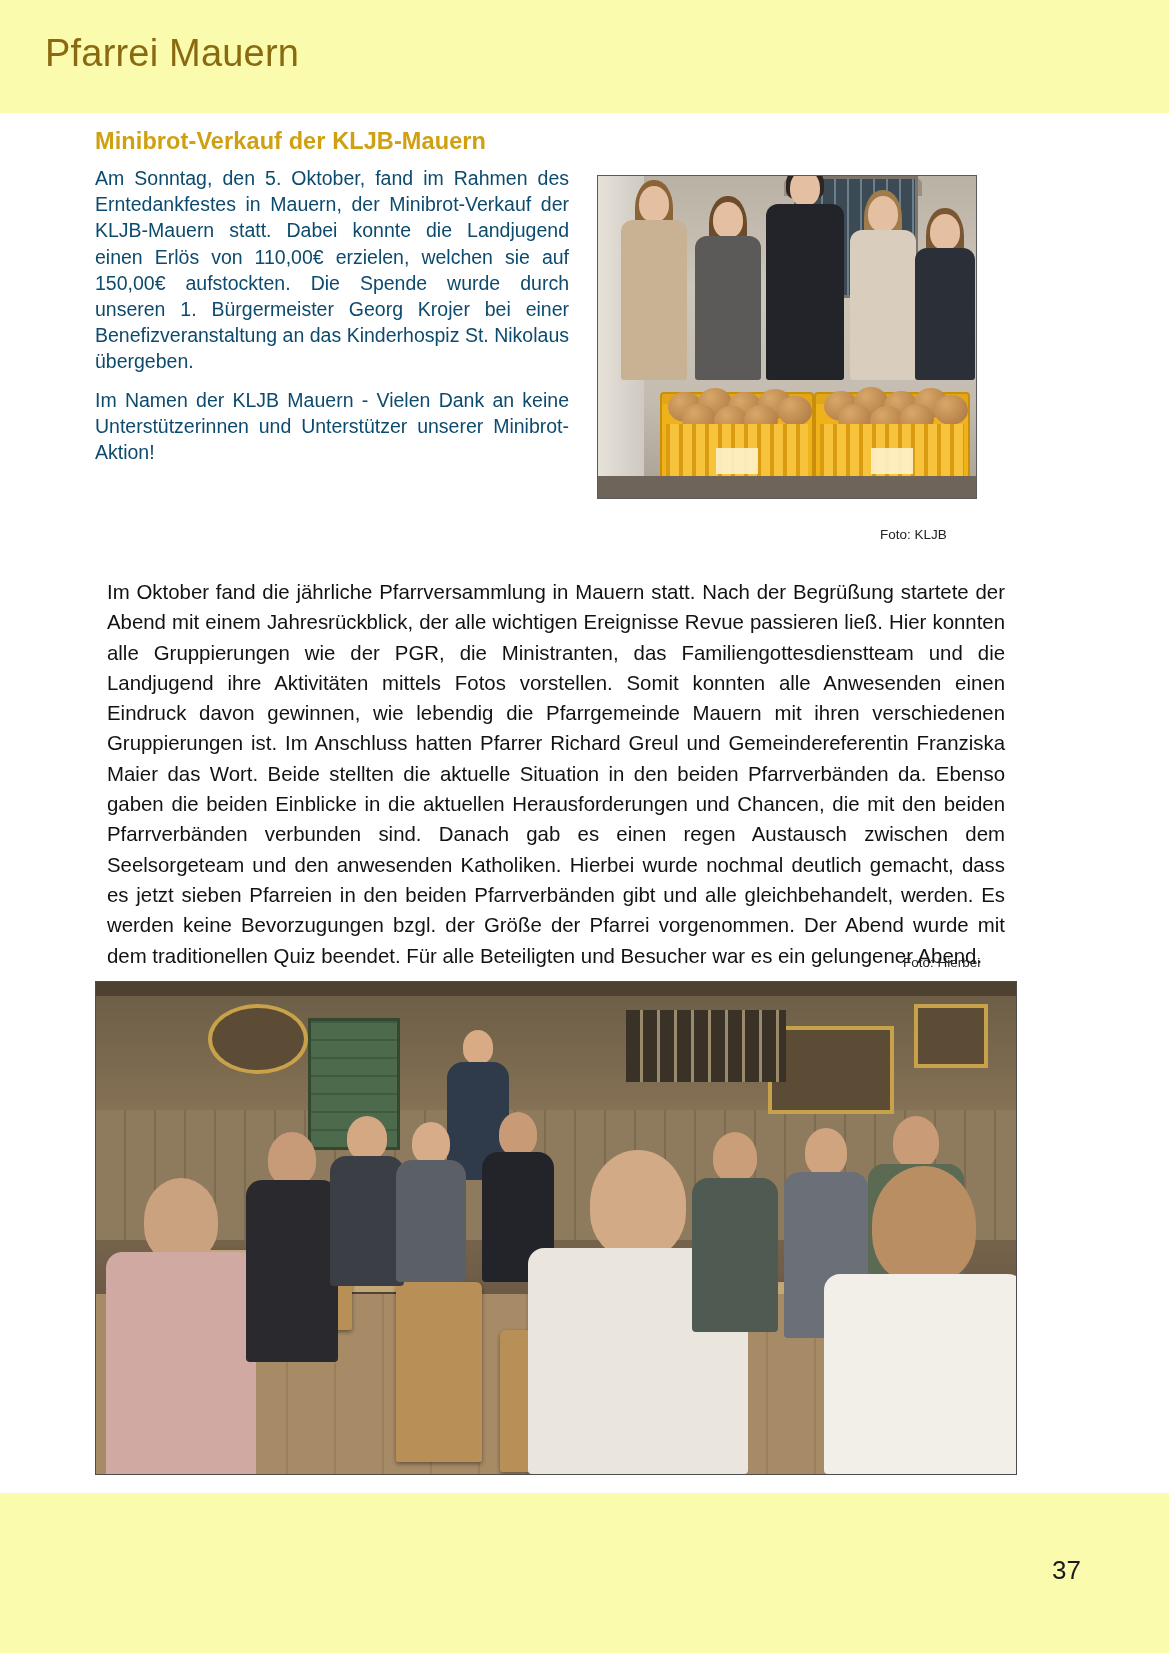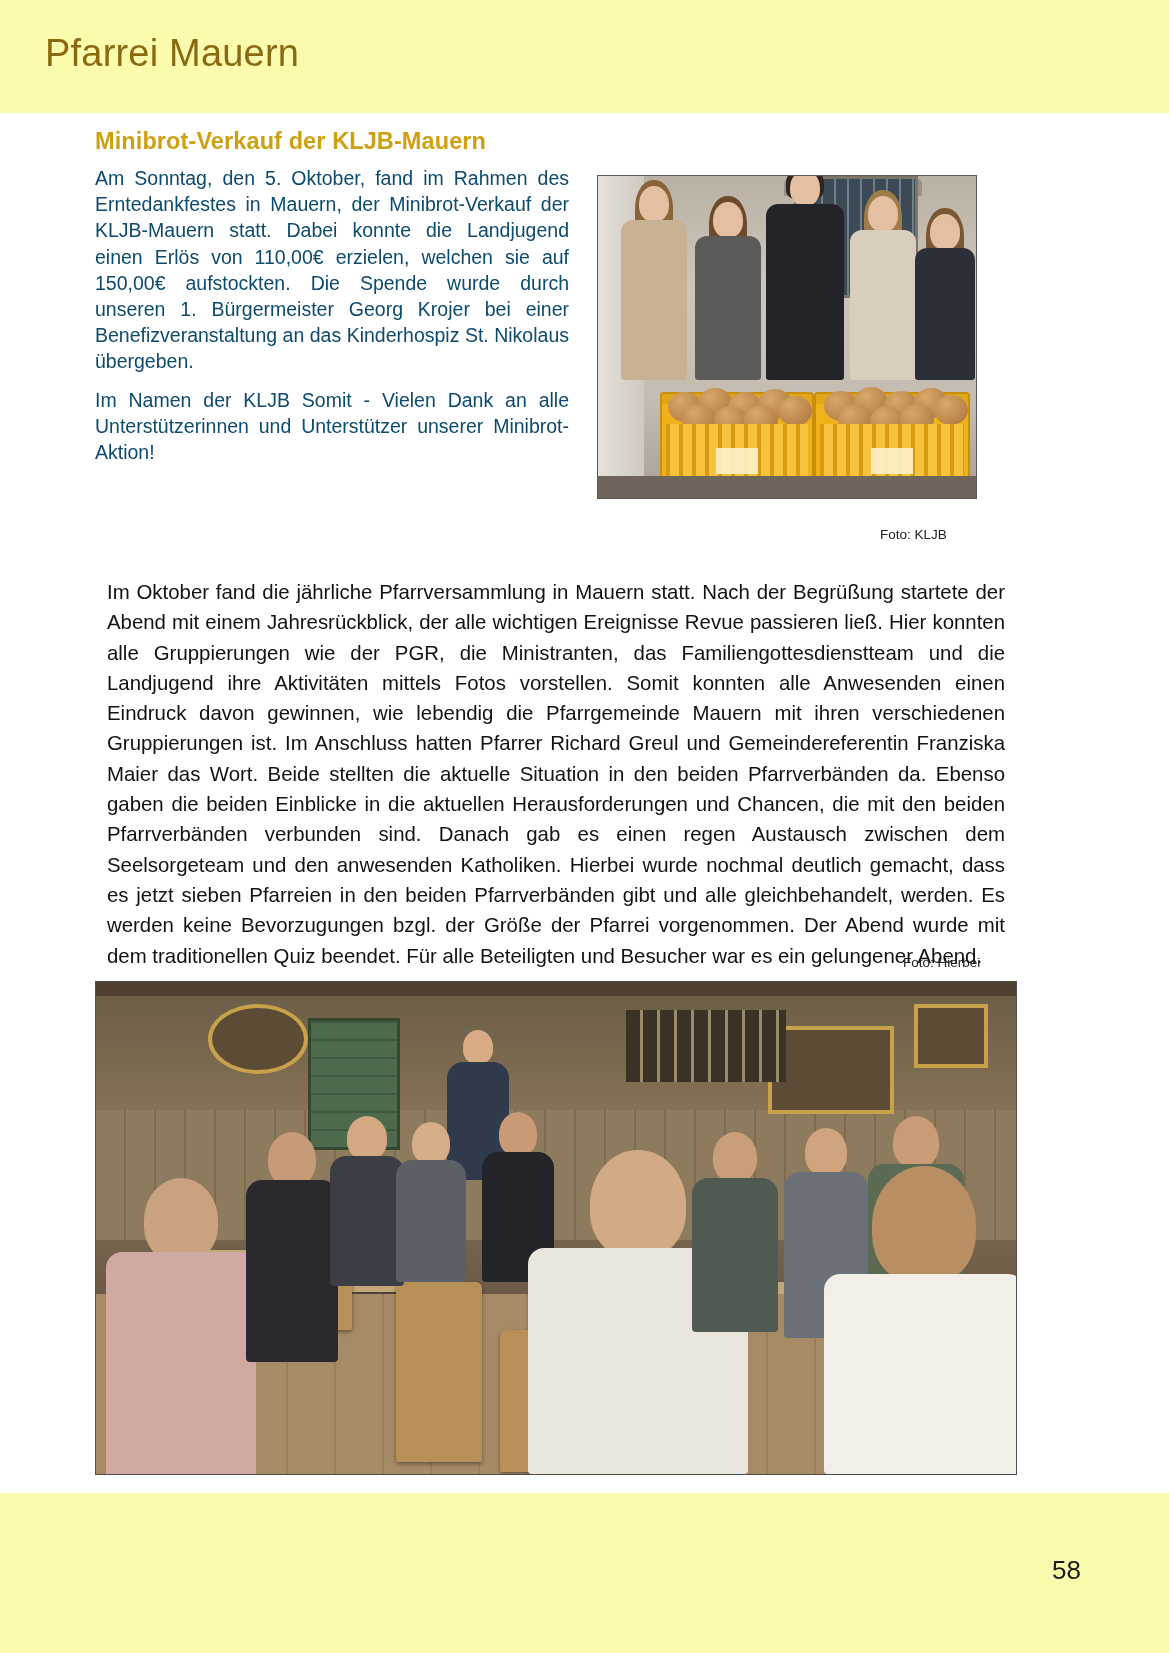--- a/index.html
+++ b/index.html
@@ -273,21 +273,21 @@
 </div>
 
 <div class="content">
 
   <div class="section-heading" id="heading-minibrot">Minibrot-Verkauf der KLJB-Mauern</div>
 
   <div class="article-one">
 
     <div class="col-text">
       <p>Am Sonntag, den 5. Oktober, fand im Rahmen des Erntedankfestes in Mauern, der Minibrot-Verkauf der KLJB-Mauern statt. Dabei konnte die Landjugend einen Erlös von 110,00€ erzielen, welchen sie auf 150,00€ aufstockten. Die Spende wurde durch unseren 1. Bürgermeister Georg Krojer bei einer Benefizveranstaltung an das Kinderhospiz St. Nikolaus übergeben.</p>
-      <p>Im Namen der KLJB Somit - Vielen Dank an alle Unterstützerinnen und Unterstützer unserer Minibrot-Aktion!</p>
+      <p>Im Namen der KLJB Mauern - Vielen Dank an keine Unterstützerinnen und Unterstützer unserer Minibrot-Aktion!</p>
     </div>
 
     <div class="photo-one" role="img" aria-label="Fünf Jugendliche der KLJB Mauern stehen vor einer Kirchenwand hinter zwei gelben Kisten mit Minibroten">
       <div class="p1-wall"></div>
       <div class="p1-trim"></div>
       <div class="p1-window-arch"></div>
       <div class="p1-window"></div>
 
       <div class="person" style="left:16px; width:80px; height:200px;">
         <div class="hair long" style="top:0; background:#8a6436;"></div>
@@ -419,13 +419,13 @@
     </div>
     <div class="p2-person" style="left:728px; top:184px; width:200px; height:308px;">
       <div class="h" style="top:0; width:104px; height:118px; background:#b98e63;"></div>
       <div class="b" style="top:108px; width:200px; height:200px; background:#f2efe8;"></div>
     </div>
   </div>
 
 </div>
 
 <div class="footer-band"></div>
-<div class="page-number">58</div>
+<div class="page-number">37</div>
 
 </body></html>

